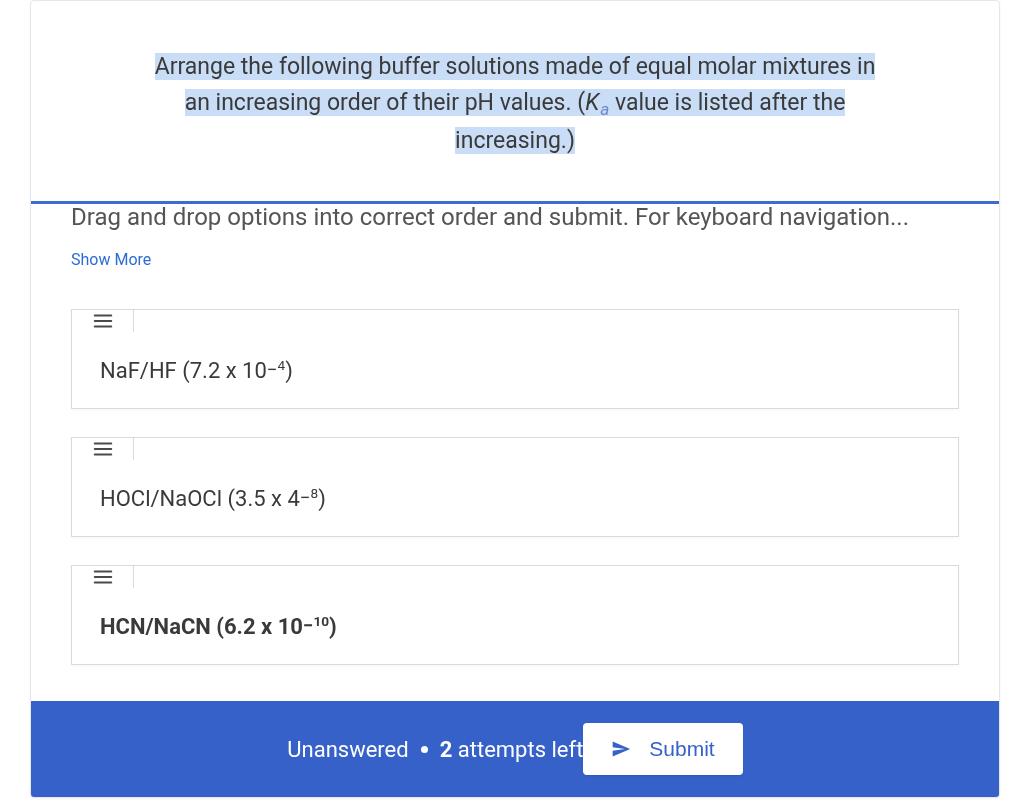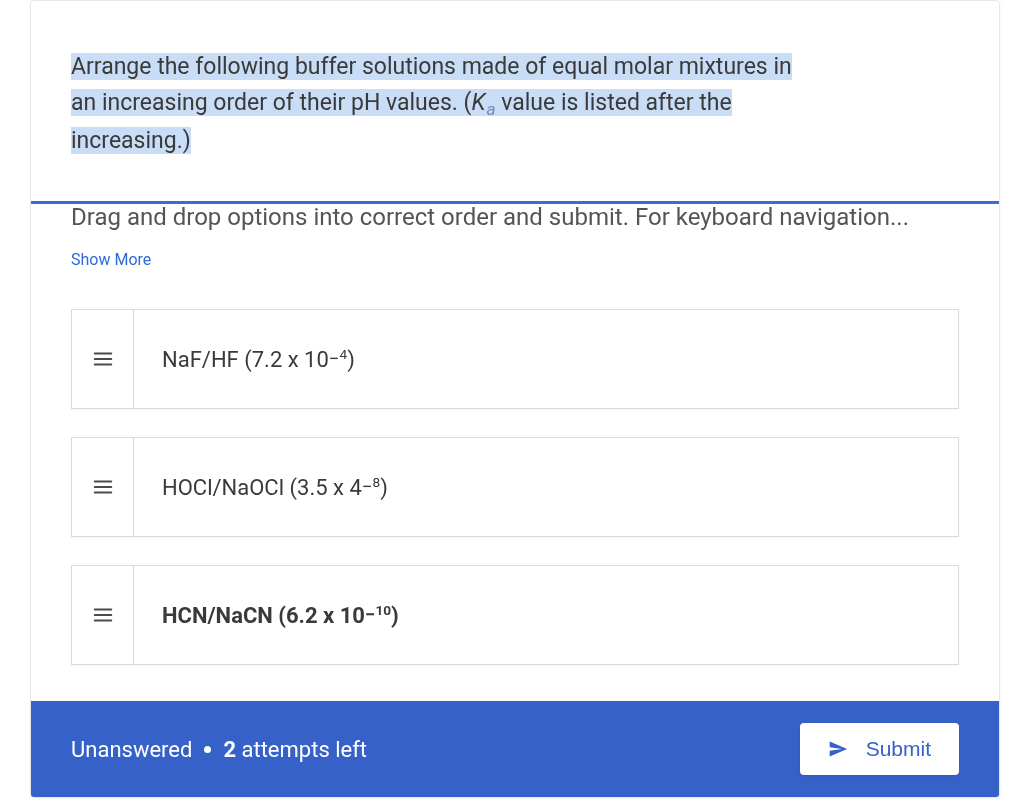--- a/index.html
+++ b/index.html
@@ -21,20 +21,21 @@
     .card {
       margin: 0 30px;
       background: #ffffff;
       border: 1px solid #e5e7eb;
       border-radius: 4px;
       box-shadow: 0 1px 3px rgba(0,0,0,0.05);
       overflow: hidden;
     }
     .question-section {
       padding: 48px 40px 42px 40px;
+      text-align: center;
     }
     .question-text {
       font-size: 23px;
       line-height: 1.55;
       color: #3a3a3a;
     }
     .question-text .highlight {
       background: #c9ddf6;
     }
     .question-text .k-italic {
@@ -74,20 +75,21 @@
       padding: 20px 40px 28px 40px;
     }
     .option-row {
       display: flex;
       align-items: stretch;
       border: 1px solid #d8dbdf;
       background: #ffffff;
       margin-bottom: 28px;
       min-height: 100px;
       box-shadow: 0 1px 2px rgba(0,0,0,0.04);
+      flex-direction: column;
     }
     .option-row:last-child {
       margin-bottom: 8px;
       font-weight: bold;
     }
     .drag-handle {
       width: 62px;
       border-right: 1px solid #d8dbdf;
       display: flex;
       align-items: center;
@@ -112,21 +114,21 @@
       vertical-align: super;
     }
     .option-content .minus {
       font-size: 0.85em;
       vertical-align: 0.15em;
     }
     .footer-bar {
       background: #3561c9;
       display: flex;
       align-items: center;
-      justify-content: space-between;
+      justify-content: center;
       padding: 22px 40px;
     }
     .status-text {
       color: #ffffff;
       font-size: 22px;
       display: flex;
       align-items: center;
       gap: 12px;
     }
     .status-text .dot {

